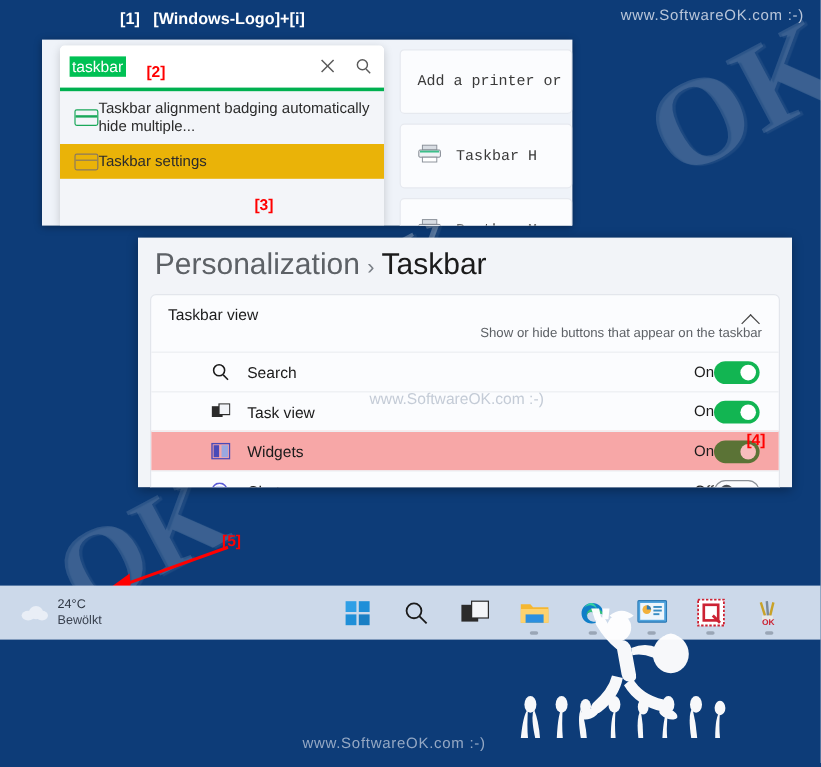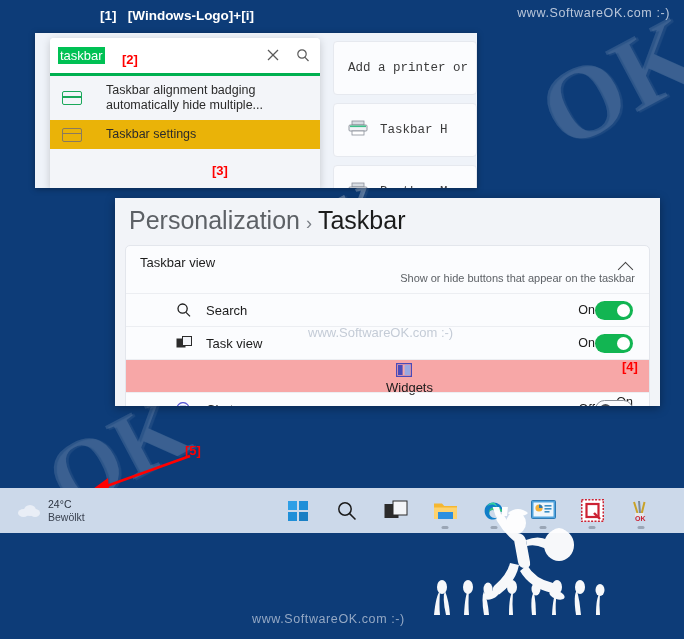--- a/index.html
+++ b/index.html
@@ -89,21 +89,21 @@
     background: #00c154;
     color: #ffffff;
     font-size: 13px;
     padding: 1px 2px;
     line-height: 15px;
   }
   .sb-icons { position: absolute; right: 8px; top: 10px; display: flex; gap: 14px; }
   .sb-ic { width: 16px; height: 16px; color: #5a5a5a; }
   .results { background: #f3f5f9; height: 112px; }
   .res-row {
-    display: flex; align-items: center; gap: 24px;
+    display: flex; align-items: center; gap: 0;
     padding: 7px 10px 7px 12px;
     position: relative;
   }
   .res-row.hl { background: #eab308; }
   .res-row.hl::before {
     content:""; position:absolute; left:-15px; top:0; bottom:0; width:4px; background:#00b050;
   }
   .res-ic {
     width: 20px; height: 14px; flex: 0 0 auto;
     border: 1.6px solid #1aa85a; border-radius: 2px;
@@ -163,21 +163,21 @@
     border-left: 1.6px solid #444; border-top: 1.6px solid #444;
     transform: rotate(45deg);
   }
   .item-row {
     display: flex; align-items: center;
     height: 33px;
     border-top: 1px solid #eceef2;
     padding: 0 16px 0 48px;
     position: relative;
   }
-  .item-row.hl { background: #f7a7a7; flex-direction: column; }
+  .item-row.hl { background: #f7a7a7; }
   .ir-icon { width: 20px; flex: 0 0 20px; display:flex; align-items:center; justify-content:center; }
   .ir-label { font-size: 13px; color: #1b1b1b; margin-left: 12px; }
   .ir-state { margin-left: auto; font-size: 12.5px; color: #1b1b1b; }
   .toggle {
     width: 38px; height: 19px; border-radius: 10px;
     position: relative; flex: 0 0 auto;
   }
   .toggle.on { background: #12b552; }
   .toggle.on .knob { right: 3px; background:#fff; }
   .toggle.off { background: #fbfcfe; border: 1px solid #8a8f96; }

